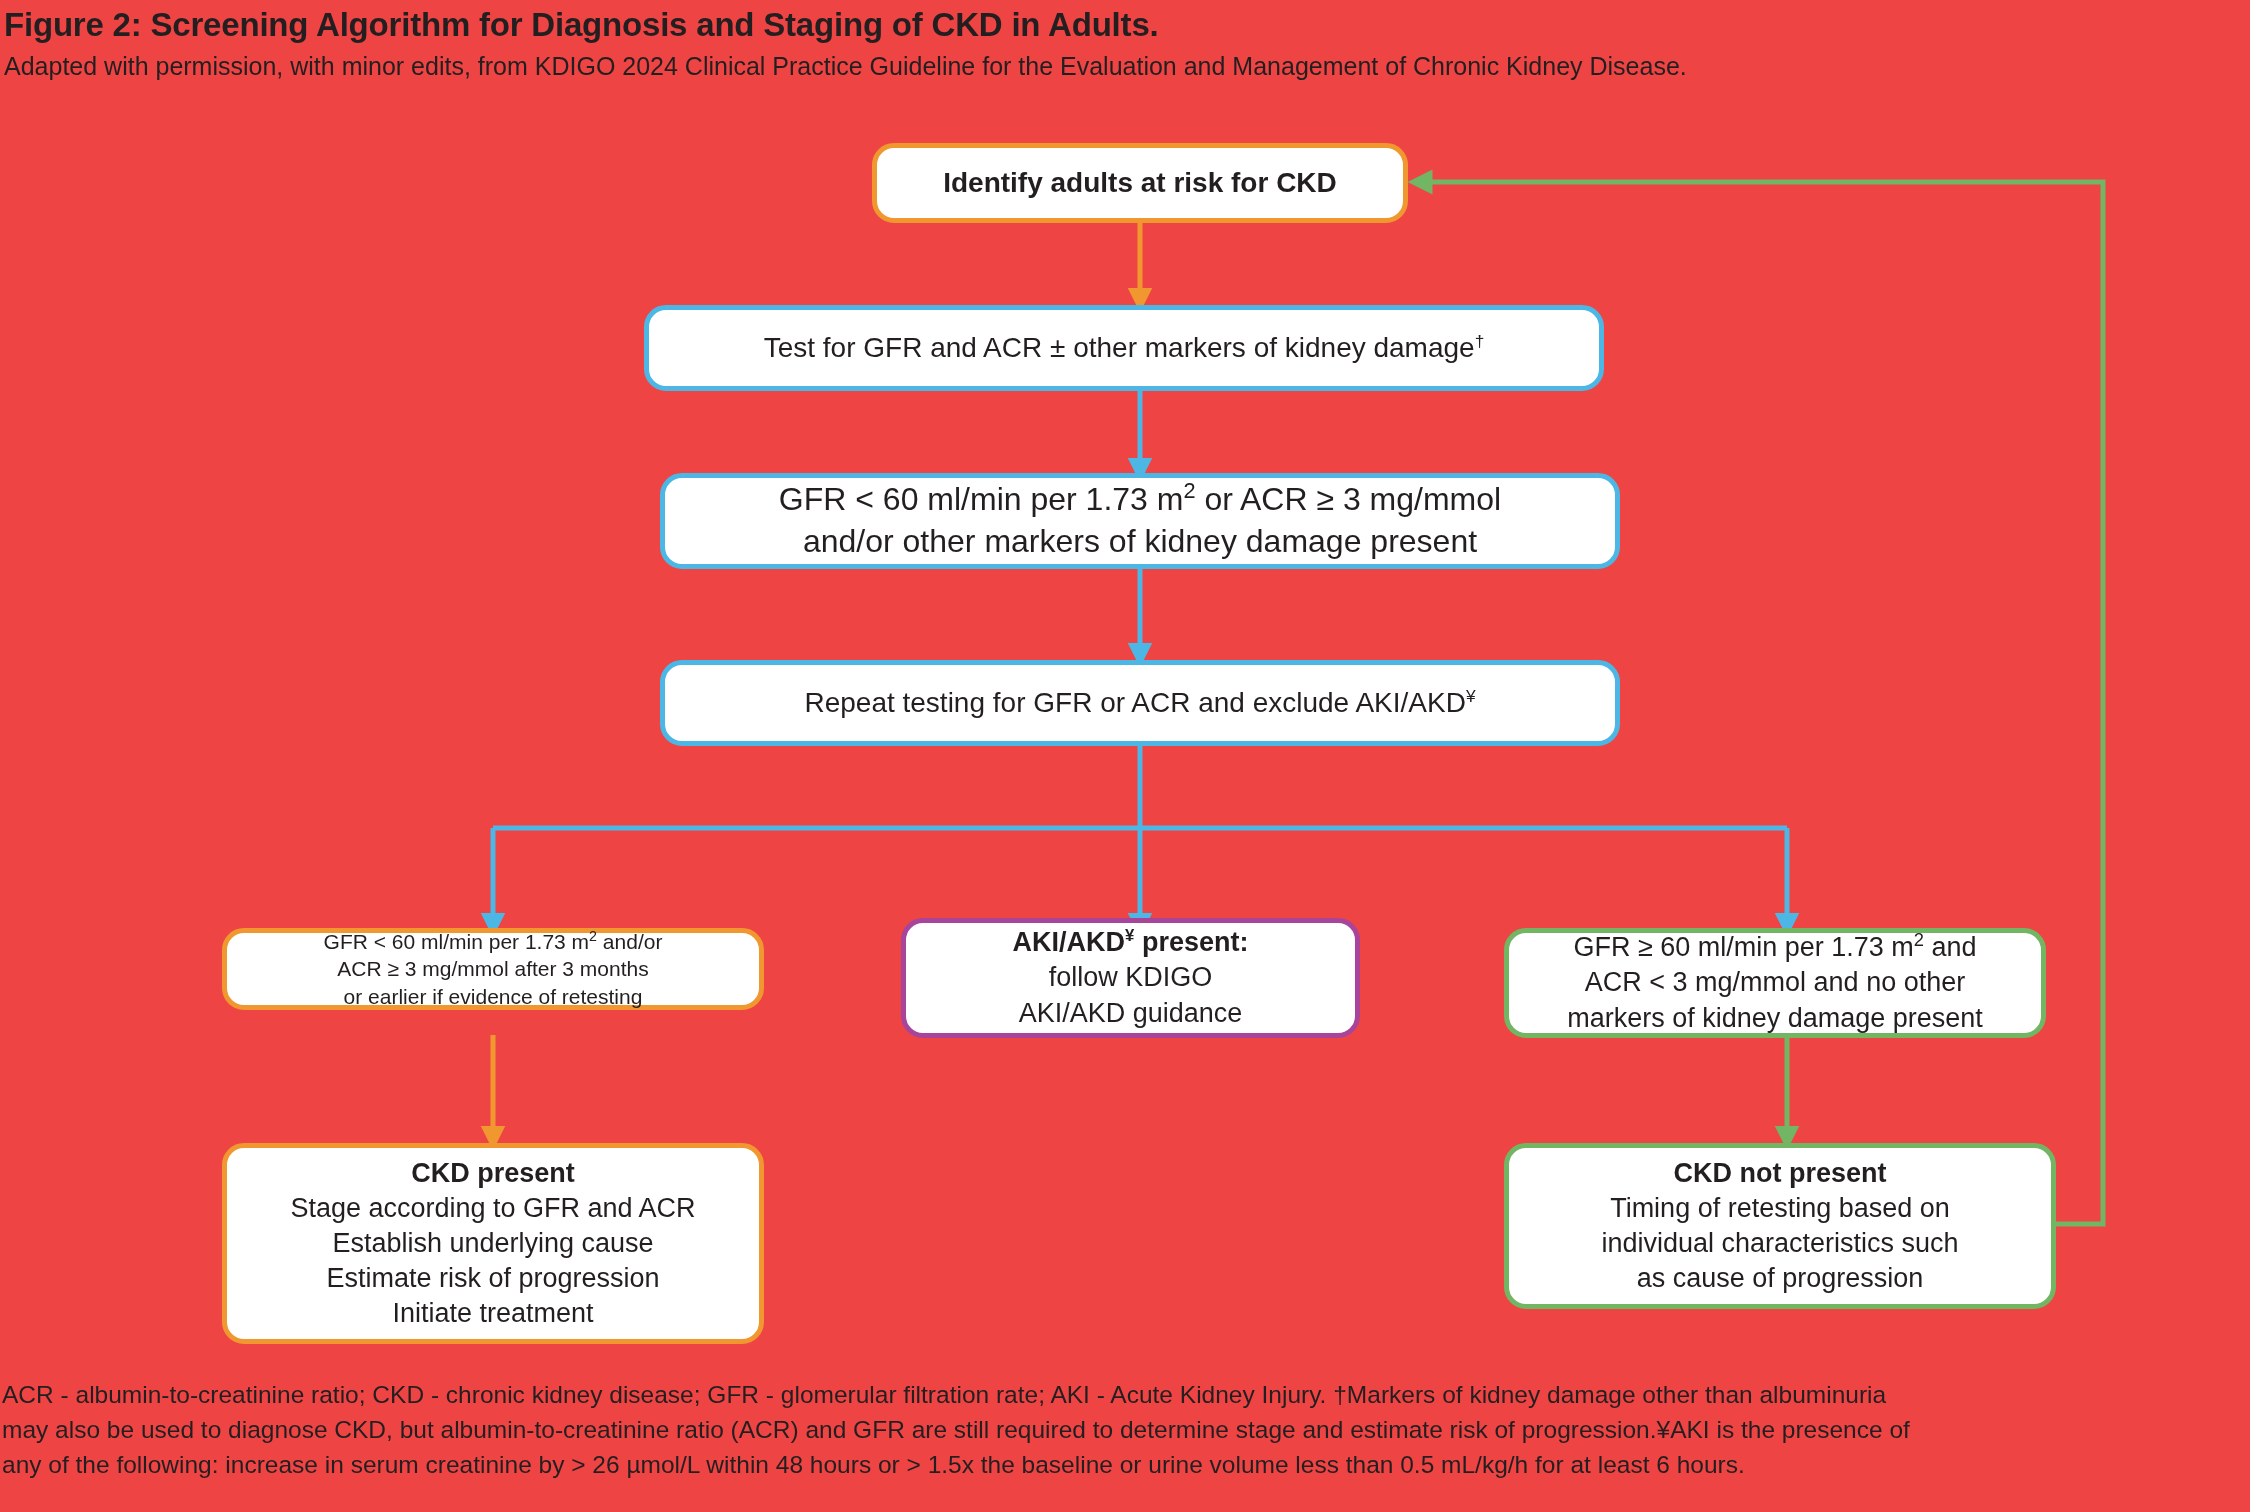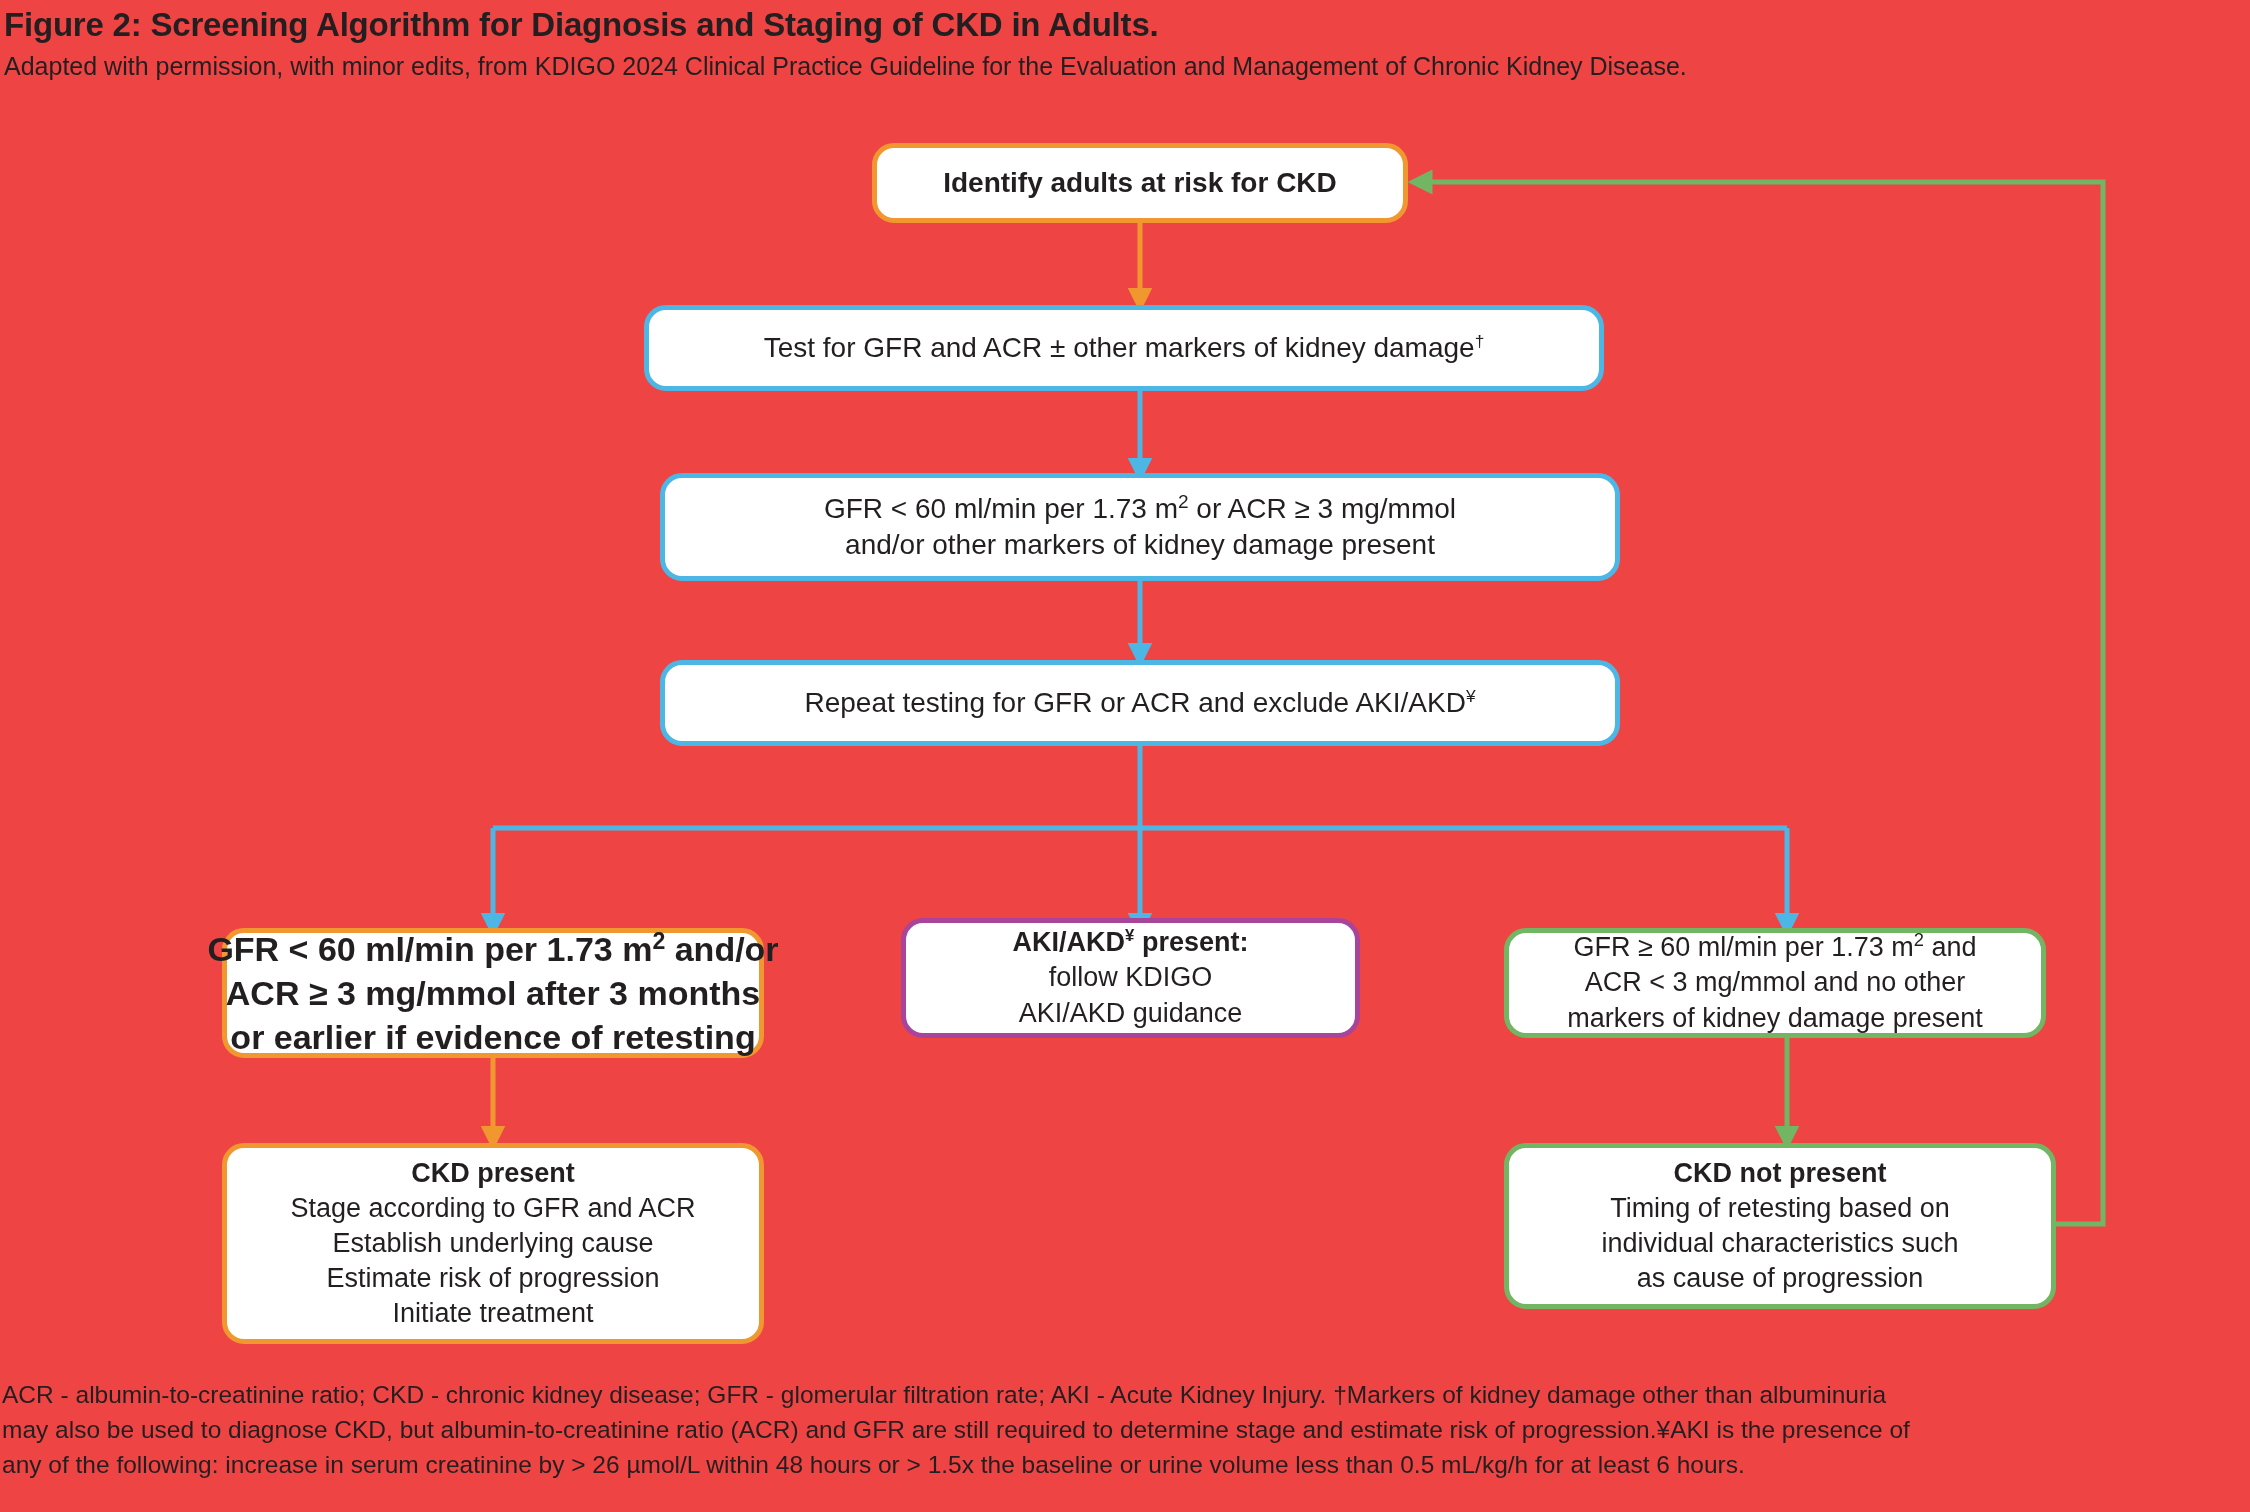--- a/index.html
+++ b/index.html
@@ -144,30 +144,30 @@
     </svg>
 
     <div class="node c-orange" style="left:872px; top:143px; width:536px; height:80px; font-size:28px;">
       <span class="line bold">Identify adults at risk for CKD</span>
     </div>
 
     <div class="node c-blue" style="left:644px; top:305px; width:960px; height:86px; font-size:28px;">
       <span class="line"><span>Test for GFR and ACR ± other markers of kidney damage</span><sup>†</sup></span>
     </div>
 
-    <div class="node c-blue" style="left:660px; top:473px; width:960px; height:108px; font-size:28px;">
+    <div class="node c-blue" style="left:660px; top:473px; width:960px; height:96px; font-size:32px;">
       <span class="line"><span>GFR &lt; 60 ml/min per 1.73 m</span><span class="sq">2</span><span> or ACR ≥ 3 mg/mmol</span></span>
       <span class="line">and/or other markers of kidney damage present</span>
     </div>
 
     <div class="node c-blue" style="left:660px; top:660px; width:960px; height:86px; font-size:28px;">
       <span class="line"><span>Repeat testing for GFR or ACR and exclude AKI/AKD</span><sup>¥</sup></span>
     </div>
 
-    <div class="node c-orange" style="left:222px; top:928px; width:542px; height:130px; font-size:34px;font-weight:bold;">
+    <div class="node c-orange" style="left:222px; top:928px; width:542px; height:82px; font-size:21px;">
       <span class="line"><span>GFR &lt; 60 ml/min per 1.73 m</span><span class="sq">2</span><span> and/or</span></span>
       <span class="line">ACR ≥ 3 mg/mmol after 3 months</span>
       <span class="line">or earlier if evidence of retesting</span>
     </div>
 
     <div class="node c-purple" style="left:901px; top:918px; width:459px; height:120px; font-size:27px;">
       <span class="line bold"><span>AKI/AKD</span><sup>¥</sup><span> present:</span></span>
       <span class="line">follow KDIGO</span>
       <span class="line">AKI/AKD guidance</span>
     </div>

